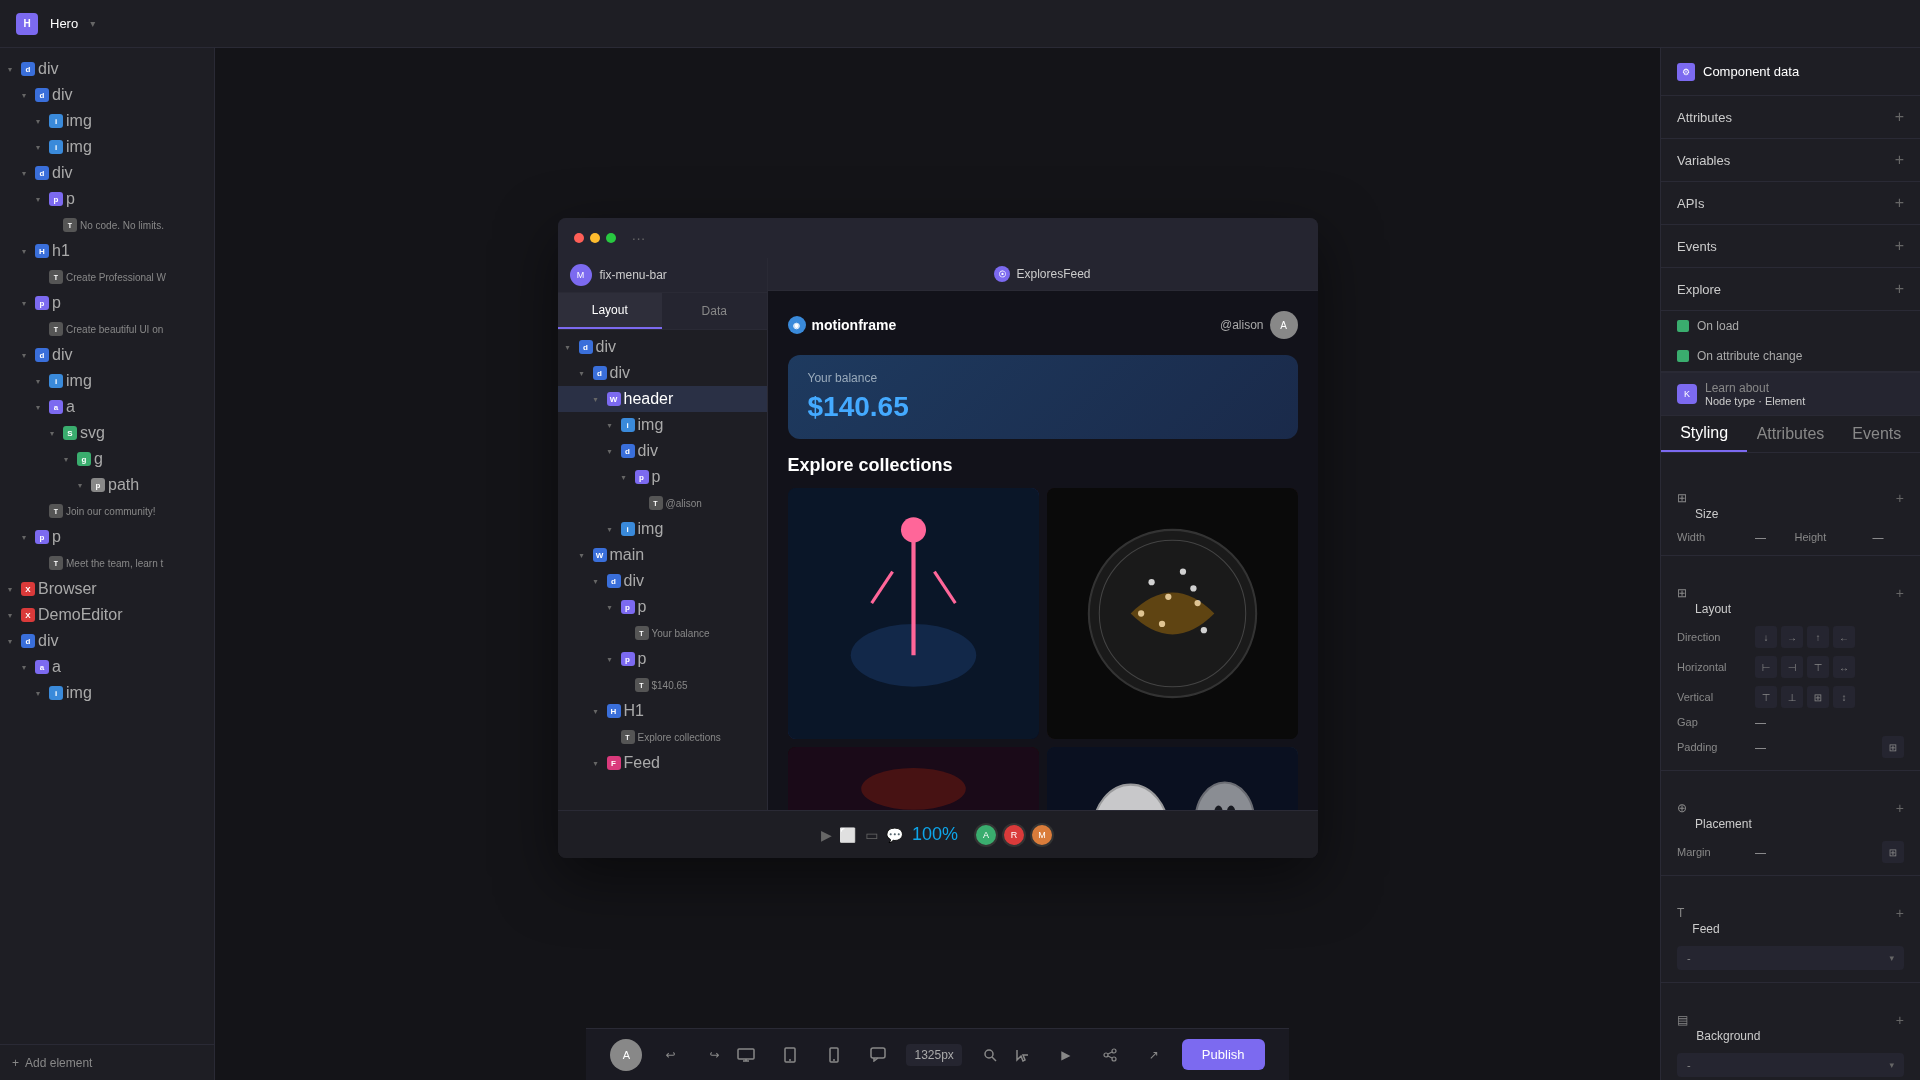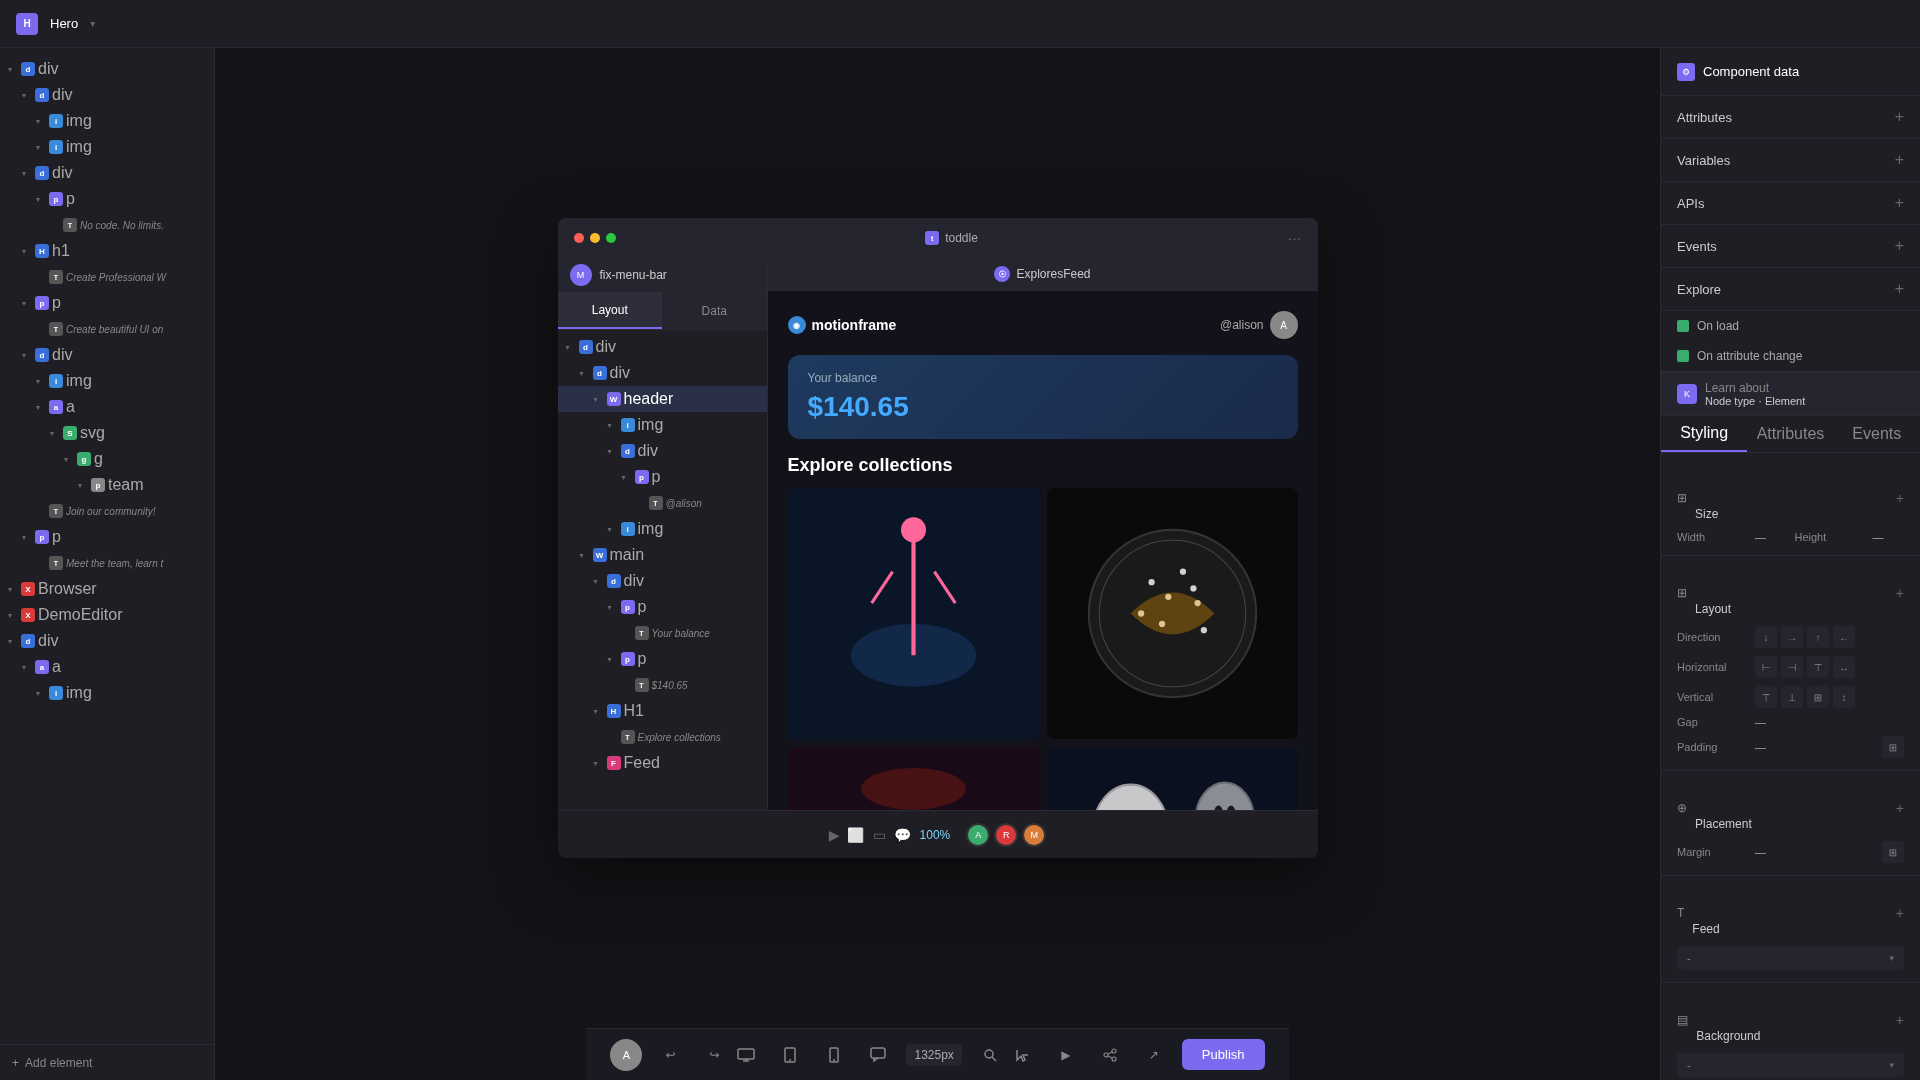--- a/index.html
+++ b/index.html
@@ -115,21 +115,20 @@
       color: #aaa;
       font-size: 16px;
       flex: 1;
       overflow: hidden;
       text-overflow: ellipsis;
       white-space: nowrap;
     }
     .tree-text-label {
       color: #888;
       font-size: 10px;
-      font-style: italic;
     }
 
     .add-element-btn {
       height: 36px;
       border-top: 1px solid #2a2a35;
       display: flex;
       align-items: center;
       padding: 0 12px;
       gap: 6px;
       color: #888;
@@ -613,21 +612,21 @@
       margin-right: 6px;
     }
 
     
     .preview-controls {
       display: flex; align-items: center; gap: 8px;
     }
     .preview-icon {
       color: #666; font-size: 14px; cursor: pointer;
     }
-    .preview-pct { color: #7dd3fc; font-size: 12px; }
+    .preview-pct { color: #0ea5e9; font-size: 18px; }
 
     
     .art-figure { width: 100%; height: 100%; display: block; }
 
     .fix-menu-bar-label {
       display: flex; align-items: center; gap: 8px;
       padding: 6px 12px;
       background: #252530;
       border-bottom: 1px solid #2a2a35;
     }
@@ -724,21 +723,21 @@
         <span class="tree-label">svg</span>
       </div>
       <div class="tree-item tree-indent-5">
         <span class="tree-arrow">▾</span>
         <span class="tree-badge badge-green">g</span>
         <span class="tree-label">g</span>
       </div>
       <div class="tree-item tree-indent-6">
         <span class="tree-arrow">▾</span>
         <span class="tree-badge badge-path">p</span>
-        <span class="tree-label">team</span>
+        <span class="tree-label">path</span>
       </div>
       <div class="tree-item tree-indent-3">
         <span class="tree-arrow"></span>
         <span class="tree-badge badge-text">T</span>
         <span class="tree-text-label">Join our community!</span>
       </div>
       <div class="tree-item tree-indent-2">
         <span class="tree-arrow">▾</span>
         <span class="tree-badge badge-purple">p</span>
         <span class="tree-label">p</span>
@@ -782,24 +781,20 @@
 
   <div class="center-canvas">
     <div class="canvas-area">
       <div class="browser-window">
 
         <div class="browser-chrome">
           <div class="traffic-lights">
             <div class="traffic-light tl-red"></div>
             <div class="traffic-light tl-yellow"></div>
             <div class="traffic-light tl-green"></div>
-          </div>
-          <div class="browser-title">
-            <div class="browser-logo">t</div>
-            <span>toddle</span>
           </div>
           <div class="browser-menu">···</div>
         </div>
 
         <div class="browser-content">
 
           <div class="browser-sidebar">
 
             <div class="fix-menu-bar-label">
               <div class="fix-menu-avatar">M</div>

